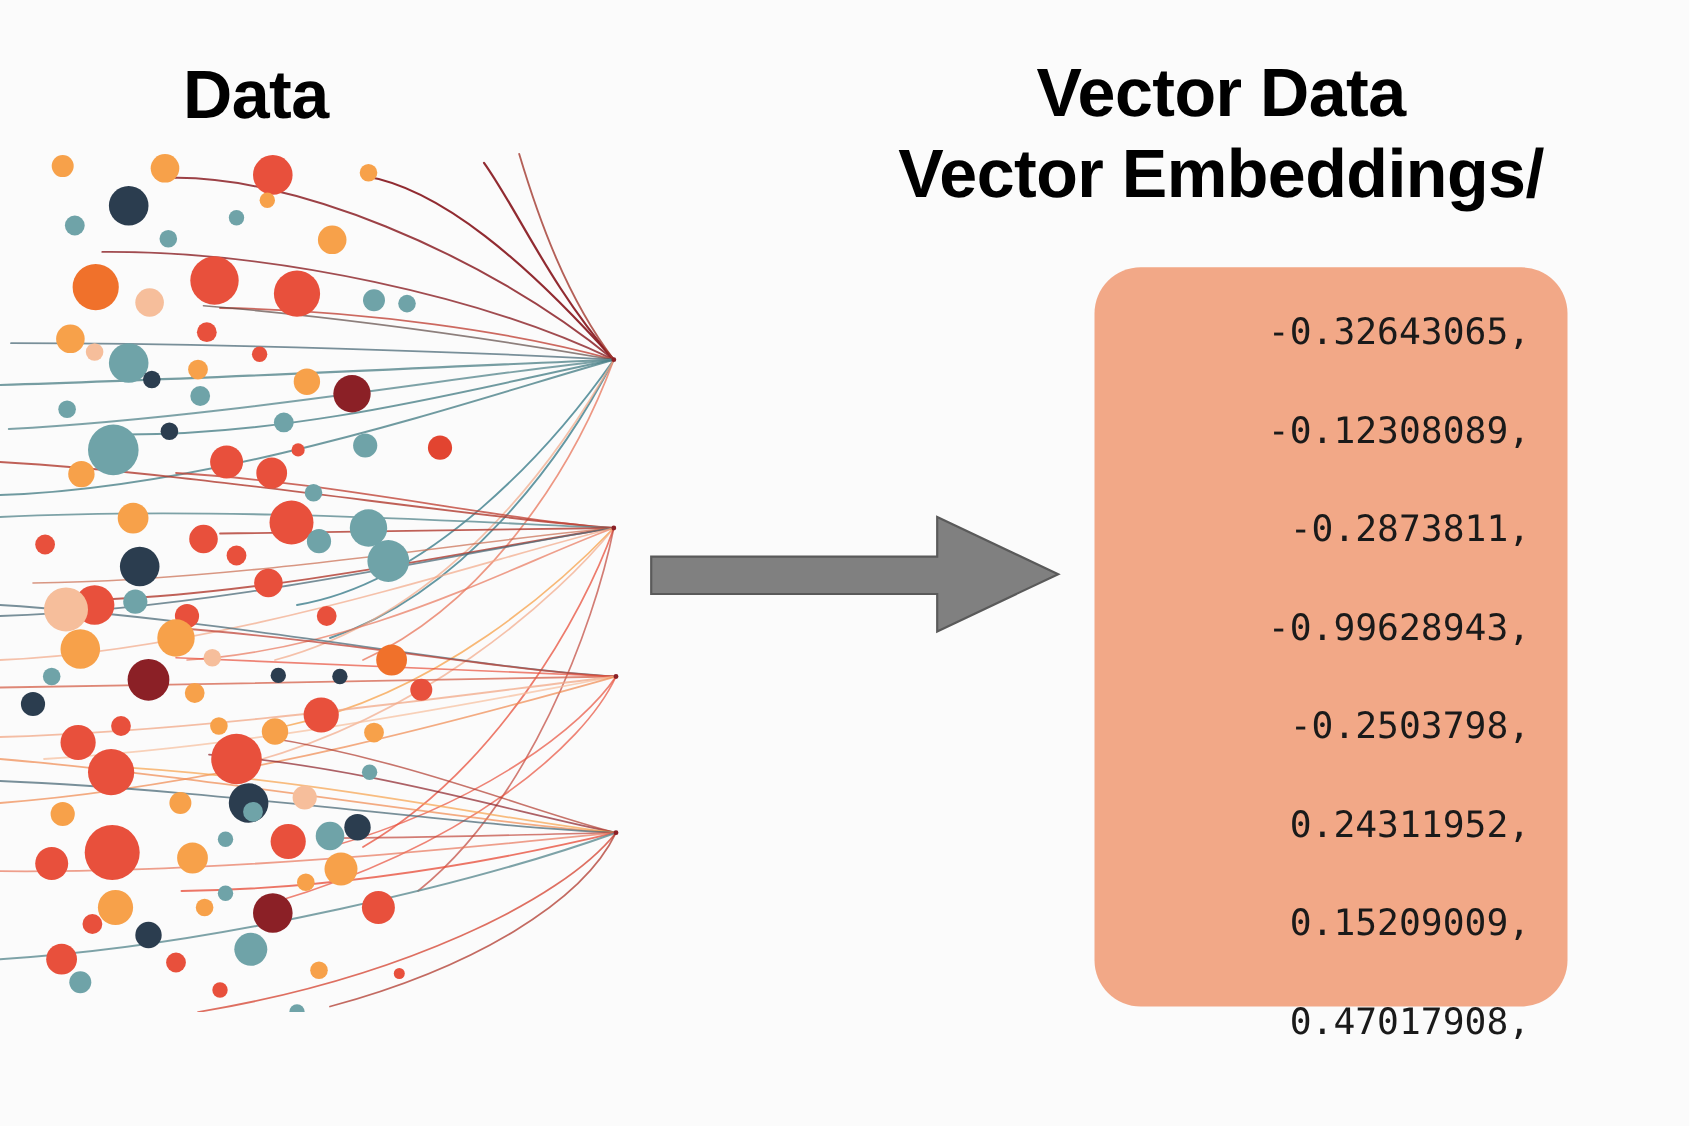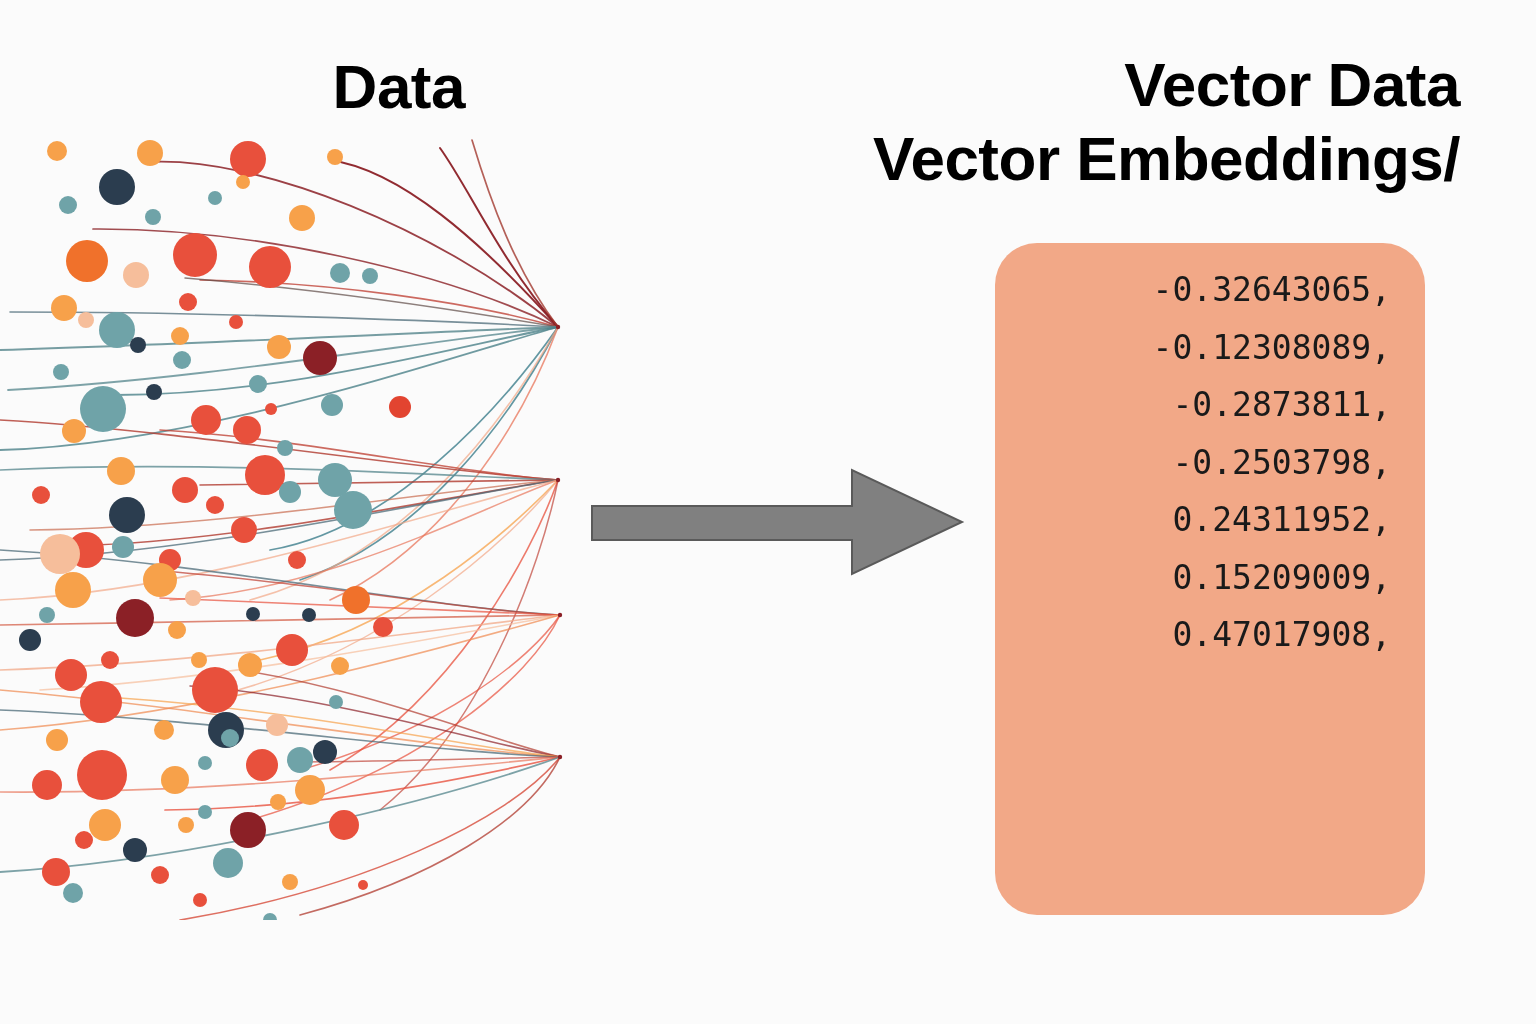--- a/index.html
+++ b/index.html
@@ -16,21 +16,21 @@
     overflow: hidden;
     font-family: "Liberation Sans", sans-serif;
   }
 
   
   .title {
     position: absolute;
     font-weight: bold;
     color: #000000;
     letter-spacing: -0.5px;
-    text-align: right;
+    text-align: center;
     white-space: nowrap;
   }
   #data-title {
     left: 0px;
     top: 52px;
     width: 465px;
     font-size: 62px;
     line-height: 70px;
   }
   #vector-title {
@@ -64,25 +64,26 @@
   
   #vector-panel {
     position: absolute;
     left: 995px;
     top: 243px;
     width: 430px;
     height: 672px;
     background: #F2A887;
     border-radius: 42px;
     box-sizing: border-box;
-    padding: 18px 34px 24px 34px;
+    padding: 30px 34px 24px 34px;
     display: flex;
     flex-direction: column;
     justify-content: flex-start;
     align-items: flex-end;
+    gap: 32px;
   }
   .vec-line {
     font-family: "DejaVu Sans Mono", monospace;
     font-size: 33px;
     line-height: 57.5px;
     color: #1A1A1A;
     letter-spacing: 0px;
     white-space: pre;
     text-align: right;
     width: 100%;
@@ -284,19 +285,20 @@
   </svg>
 
   <svg id="arrow-svg" viewBox="0 0 375 120" preserveAspectRatio="none" aria-hidden="true">
     <polygon points="2,44 262,44 262,8 372,60 262,112 262,78 2,78" fill="#808080" stroke="#5A5A5A" stroke-width="2" stroke-linejoin="miter"></polygon>
   </svg>
 
   <div id="vector-panel">
     <div class="vec-line">-0.32643065,</div>
     <div class="vec-line">-0.12308089,</div>
     <div class="vec-line">-0.2873811,</div>
+    <div class="vec-line">-0.99628943,</div>
     <div class="vec-line">-0.2503798,</div>
     <div class="vec-line">0.24311952,</div>
     <div class="vec-line">0.15209009,</div>
     <div class="vec-line">0.47017908,</div>
   </div>
 
 </div>
 
 </body></html>

